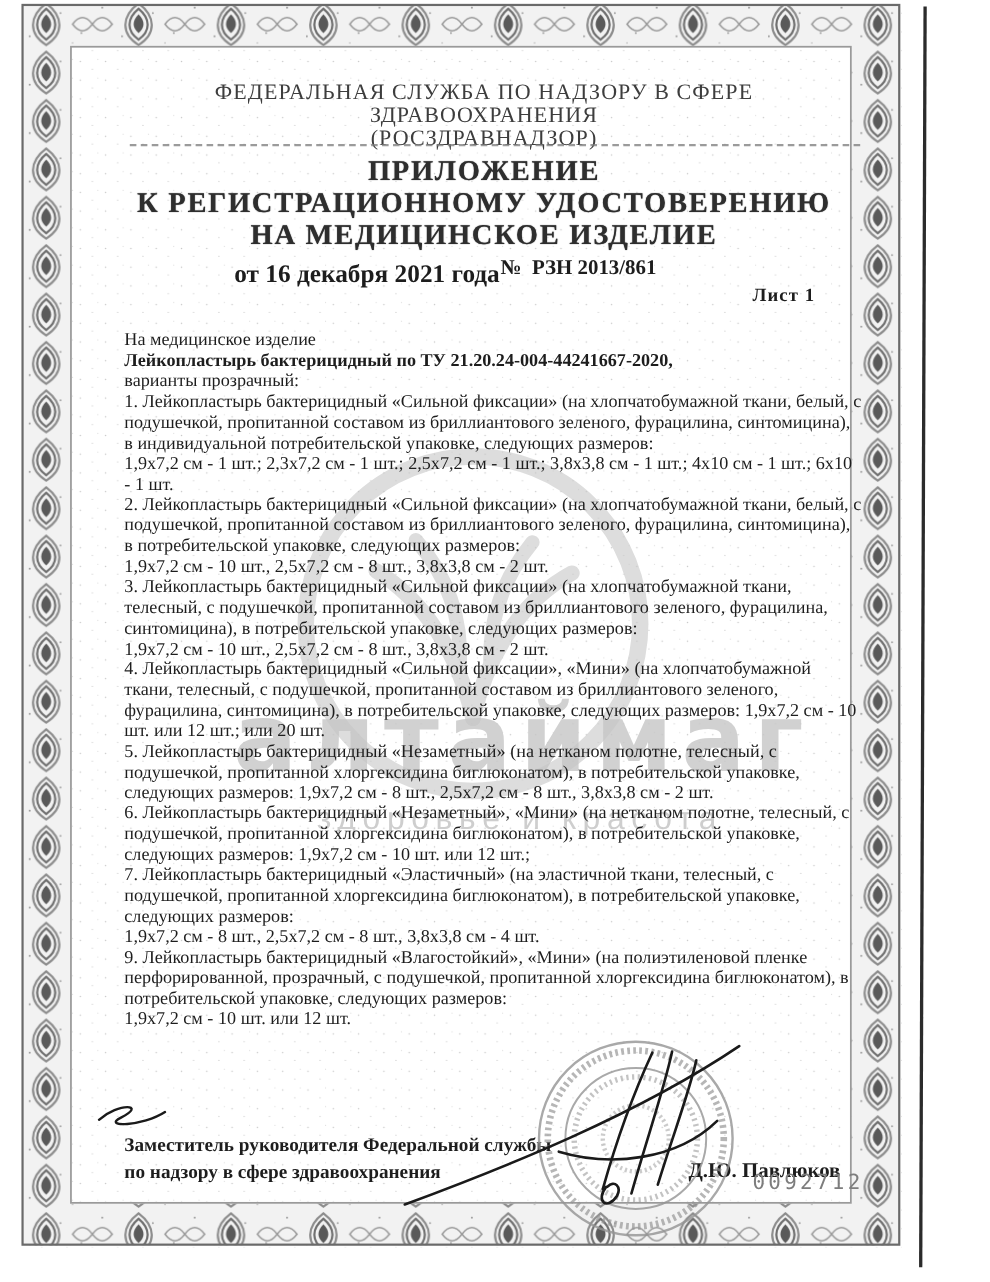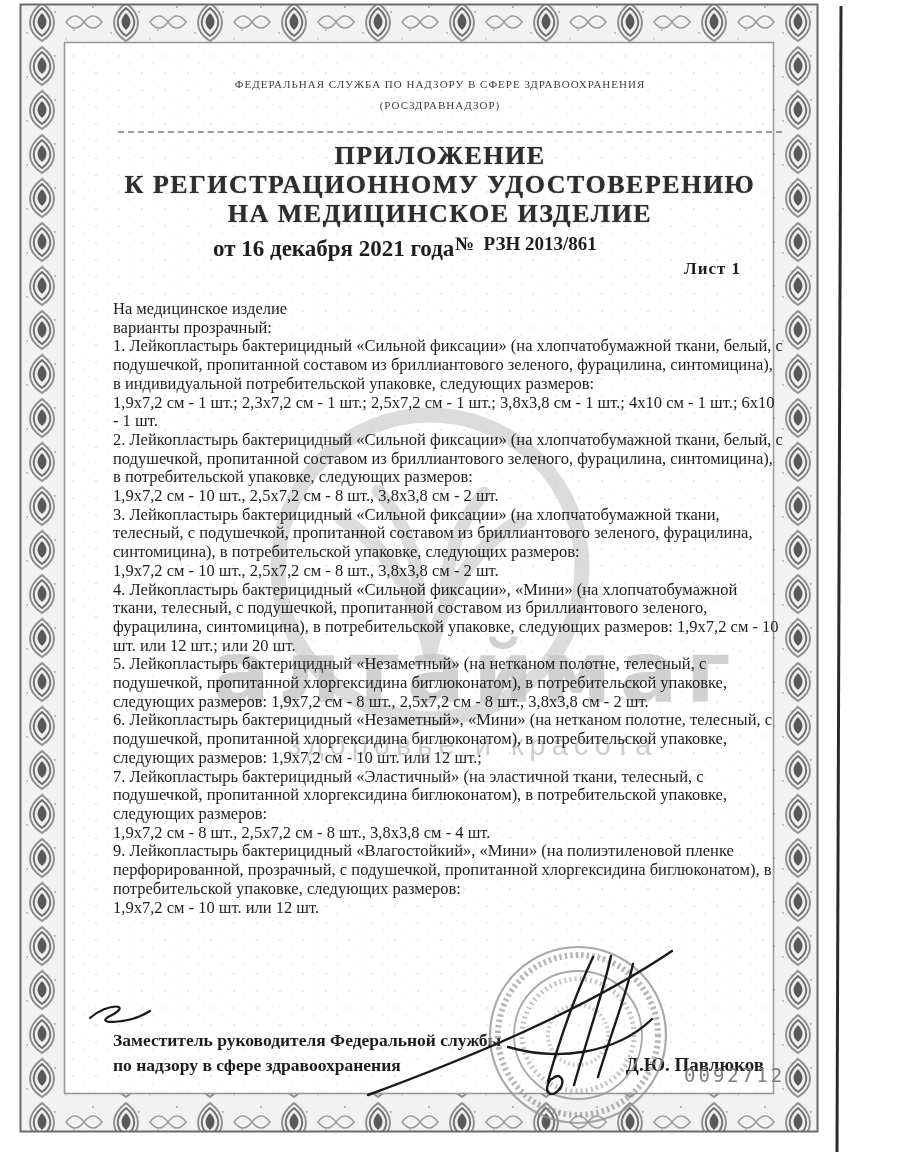--- a/index.html
+++ b/index.html
@@ -5,21 +5,21 @@
   :root{
     --text:#1d1d1d; --muted:#3d3d3d; --watermark:#c6c6c6; --stamp:#949494;
     --frame:#6a6a6a; --serial:#7d7d7d; --signature:#1a1a1a;
   }
   html,body{margin:0;padding:0;background:#ffffff;}
   .page{position:relative;width:900px;height:1165px;background:#ffffff;overflow:hidden;
         font-family:"Liberation Serif", serif;color:var(--text);}
   .layer{position:absolute;inset:0;pointer-events:none;}
   
   .agency{position:absolute;top:74px;left:90px;width:700px;text-align:center;
-          font-size:11px;line-height:21px;letter-spacing:1px;color:var(--muted);}
+          font-size:20px;line-height:21px;letter-spacing:1px;color:var(--muted);}
   .divider{position:absolute;top:131px;left:118px;width:664px;border-top:2px dashed #7a7a7a;opacity:.75;}
   .doc-title{position:absolute;top:141px;left:90px;width:700px;text-align:center;
              font-weight:bold;font-size:26px;line-height:29px;letter-spacing:1.5px;color:#2e2e2e;
              text-shadow:0 0 1px #555;}
   .meta-date{position:absolute;top:236px;left:213px;font-weight:bold;font-size:23px;}
   .meta-number{position:absolute;top:233px;left:455px;font-weight:bold;font-size:19px;white-space:pre;}
   .meta-sheet{position:absolute;top:259px;left:684px;font-weight:bold;font-size:17px;letter-spacing:1px;}
   
   .body-text{position:absolute;top:300px;left:113px;width:671px;font-size:16.5px;line-height:18.7px;}
   .body-text p{margin:0;}
@@ -102,20 +102,21 @@
     <div>К РЕГИСТРАЦИОННОМУ УДОСТОВЕРЕНИЮ</div>
     <div>НА МЕДИЦИНСКОЕ ИЗДЕЛИЕ</div>
   </div>
 
   <div class="meta-date">от 16 декабря 2021 года</div>
   <div class="meta-number">№  РЗН 2013/861</div>
   <div class="meta-sheet">Лист 1</div>
 
   <div class="body-text">
     <p>На медицинское изделие</p>
+    <p class="bold">Лейкопластырь бактерицидный по ТУ 21.20.24-004-44241667-2020,</p>
     <p>варианты прозрачный:</p>
     <div id="variant-list">
     <p class="item"><span>1. Лейкопластырь бактерицидный «Сильной фиксации» (на хлопчатобумажной ткани, белый, с подушечкой, пропитанной составом из бриллиантового зеленого, фурацилина, синтомицина), в индивидуальной потребительской упаковке, следующих размеров:</span><span class="sizes">1,9х7,2 см - 1 шт.; 2,3х7,2 см - 1 шт.; 2,5х7,2 см - 1 шт.; 3,8х3,8 см - 1 шт.; 4х10 см - 1 шт.; 6х10 - 1 шт.</span></p>
 
     <p class="item"><span>2. Лейкопластырь бактерицидный «Сильной фиксации» (на хлопчатобумажной ткани, белый, с подушечкой, пропитанной составом из бриллиантового зеленого, фурацилина, синтомицина), в потребительской упаковке, следующих размеров:</span><span class="sizes">1,9х7,2 см - 10 шт., 2,5х7,2 см - 8 шт., 3,8х3,8 см - 2 шт.</span></p>
 
     <p class="item"><span>3. Лейкопластырь бактерицидный «Сильной фиксации» (на хлопчатобумажной ткани, телесный, с подушечкой, пропитанной составом из бриллиантового зеленого, фурацилина, синтомицина), в потребительской упаковке, следующих размеров:</span><span class="sizes">1,9х7,2 см - 10 шт., 2,5х7,2 см - 8 шт., 3,8х3,8 см - 2 шт.</span></p>
 
     <p class="item"><span>4. Лейкопластырь бактерицидный «Сильной фиксации», «Мини» (на хлопчатобумажной ткани, телесный, с подушечкой, пропитанной составом из бриллиантового зеленого, фурацилина, синтомицина), в потребительской упаковке, следующих размеров: 1,9х7,2 см - 10 шт. или 12 шт.; или 20 шт.</span></p>
 

